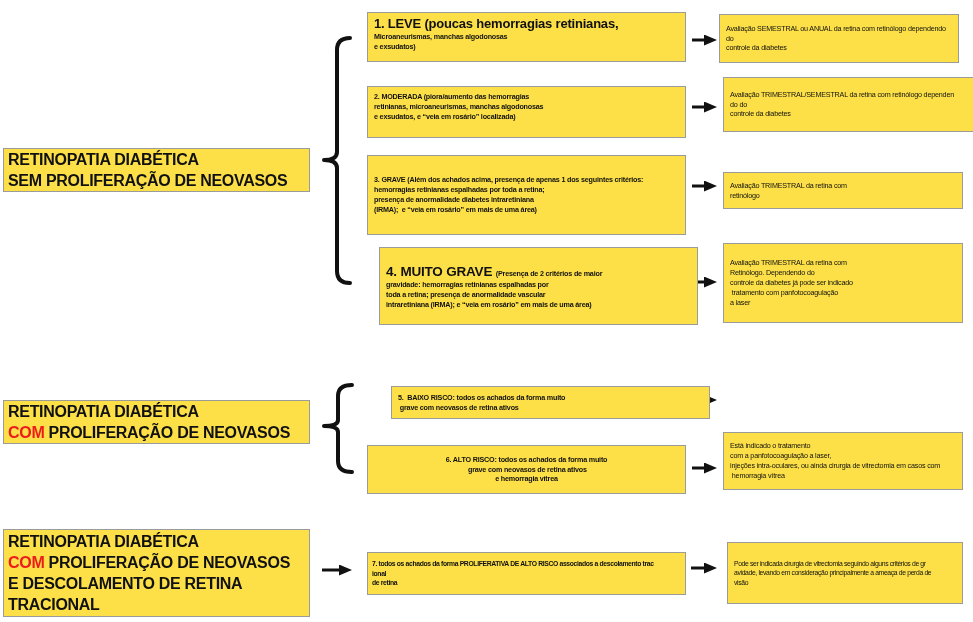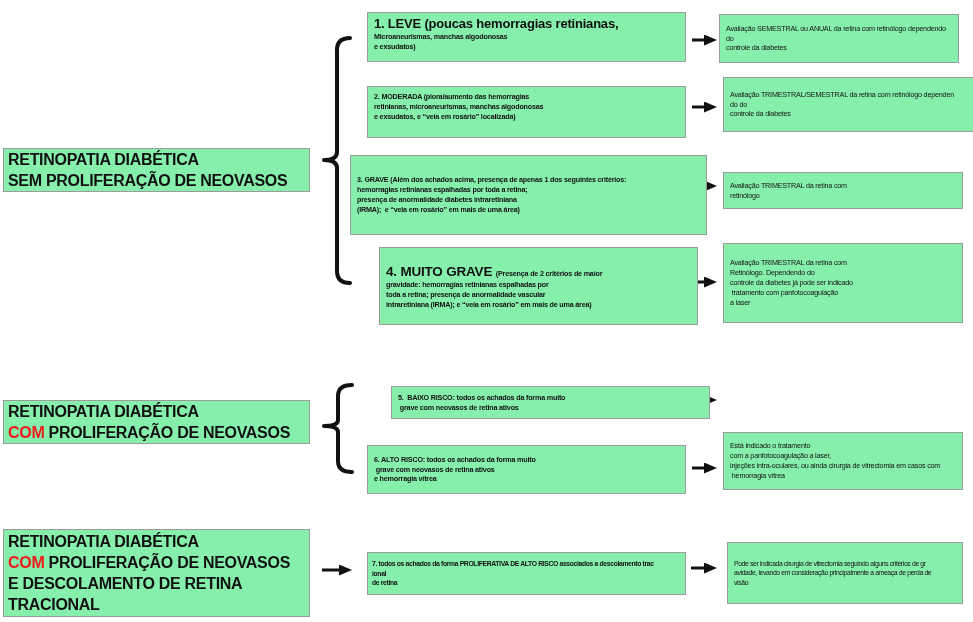--- a/index.html
+++ b/index.html
@@ -1,21 +1,21 @@
 <!DOCTYPE html>
 <html><head>
 <meta charset="utf-8">
 <style>
   html,body { margin:0; padding:0; background:#ffffff; }
   #canvas {
     position:relative; width:973px; height:622px; background:#ffffff;
     font-family:"Liberation Sans", sans-serif; color:#111111; overflow:hidden;
   }
   .box {
-    position:absolute; background:#86efac; border:1px solid #9b9b9b;
+    position:absolute; background:#fde047; border:1px solid #9b9b9b;
     box-sizing:border-box; display:flex; flex-direction:column;
     justify-content:center; overflow:hidden;
   }
   .label-box { font-weight:bold; font-size:16px; line-height:21px; letter-spacing:-0.3px; padding:0 4px; justify-content:center; }
   .label-box .lline { white-space:pre; }
   .stage-box { padding:3px 6px; }
   .reco-box  { padding:3px 6px; }
   .top-align { justify-content:flex-start; }
   .sline { font-size:7.2px; font-weight:bold; line-height:1.38; letter-spacing:-0.2px; white-space:pre; }
   .rline { font-size:7.2px; font-weight:normal; line-height:1.38; letter-spacing:-0.2px; white-space:pre; }
@@ -71,40 +71,40 @@
     <div class="sline">Microaneurismas, manchas algodonosas</div>
     <div class="sline">e exsudatos)</div>
   </div>
 
   <div class="box stage-box top-align" style="left: 367px; top: 86px; width: 319px; height: 52px; padding-top: 5px; border-color: rgb(155, 155, 155);">
     <div class="sline">2. MODERADA (piora/aumento das hemorragias</div>
     <div class="sline">retinianas, microaneurismas, manchas algodonosas</div>
     <div class="sline">e exsudatos, e “veia em rosário” localizada)</div>
   </div>
 
-  <div class="box stage-box" style="left: 350px; top: 155px; width: 357px; height: 80px; border-color: rgb(155, 155, 155);">
+  <div class="box stage-box" style="left: 367px; top: 155px; width: 319px; height: 80px; border-color: rgb(155, 155, 155);">
     <div class="sline">3. GRAVE (Além dos achados acima, presença de apenas 1 dos seguintes critérios:</div>
     <div class="sline">hemorragias retinianas espalhadas por toda a retina;</div>
     <div class="sline">presença de anormalidade diabetes intraretiniana</div>
     <div class="sline">(IRMA);  e “veia em rosário” em mais de uma área)</div>
   </div>
 
   <div class="box stage-box" style="left: 379px; top: 247px; width: 319px; height: 78px; border-color: rgb(155, 155, 155);">
     <div style="white-space:pre;"><span class="stage-title-big">4. MUITO GRAVE </span><span class="stage-title-small">(Presença de 2 critérios de maior</span></div>
     <div class="sline">gravidade: hemorragias retinianas espalhadas por</div>
     <div class="sline">toda a retina; presença de anormalidade vascular</div>
     <div class="sline">intraretiniana (IRMA); e “veia em rosário” em mais de uma área)</div>
   </div>
 
   <div class="box stage-box" style="left: 367px; top: 386px; width: 319px; height: 33px; border-color: rgb(155, 155, 155); margin-left: 24px;">
     <div class="sline">5.  BAIXO RISCO: todos os achados da forma muito</div>
     <div class="sline"> grave com neovasos de retina ativos</div>
   </div>
 
-  <div class="box stage-box" style="left: 367px; top: 445px; width: 319px; height: 49px; border-color: rgb(155, 155, 155);">
+  <div class="box stage-box" style="left: 367px; top: 445px; width: 319px; height: 49px; border-color: rgb(155, 155, 155); align-items: center;">
     <div class="sline">6. ALTO RISCO: todos os achados da forma muito</div>
     <div class="sline"> grave com neovasos de retina ativos</div>
     <div class="sline">e hemorragia vítrea</div>
   </div>
 
   <div class="box stage-box tight" style="left: 367px; top: 552px; width: 319px; height: 43px; padding: 3px 4px; border-color: rgb(155, 155, 155);">
     <div class="sline">7. todos os achados da forma PROLIFERATIVA DE ALTO RISCO associados a descolamento trac</div>
     <div class="sline">ional</div>
     <div class="sline">de retina</div>
   </div>

